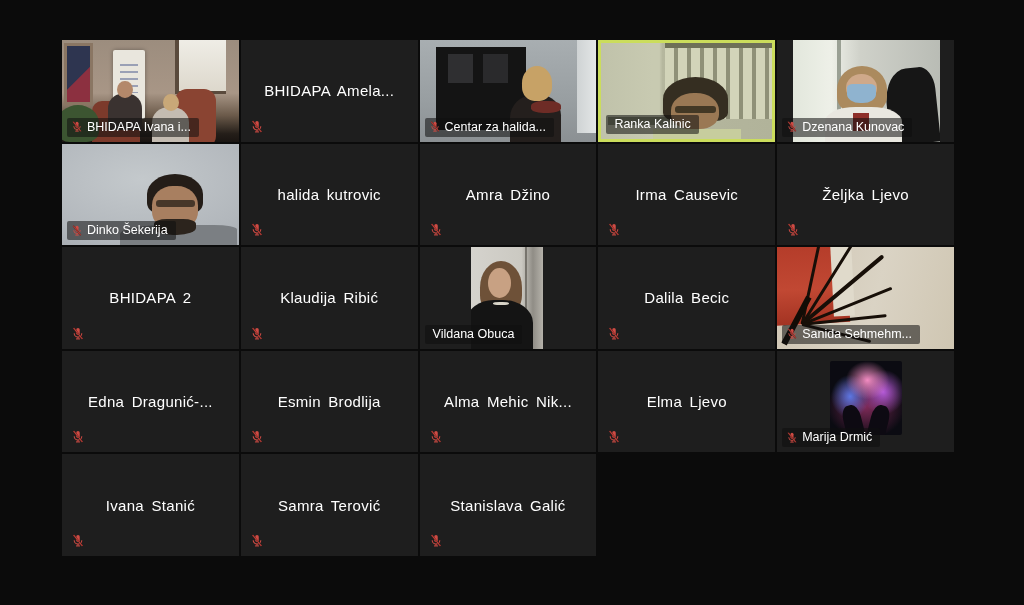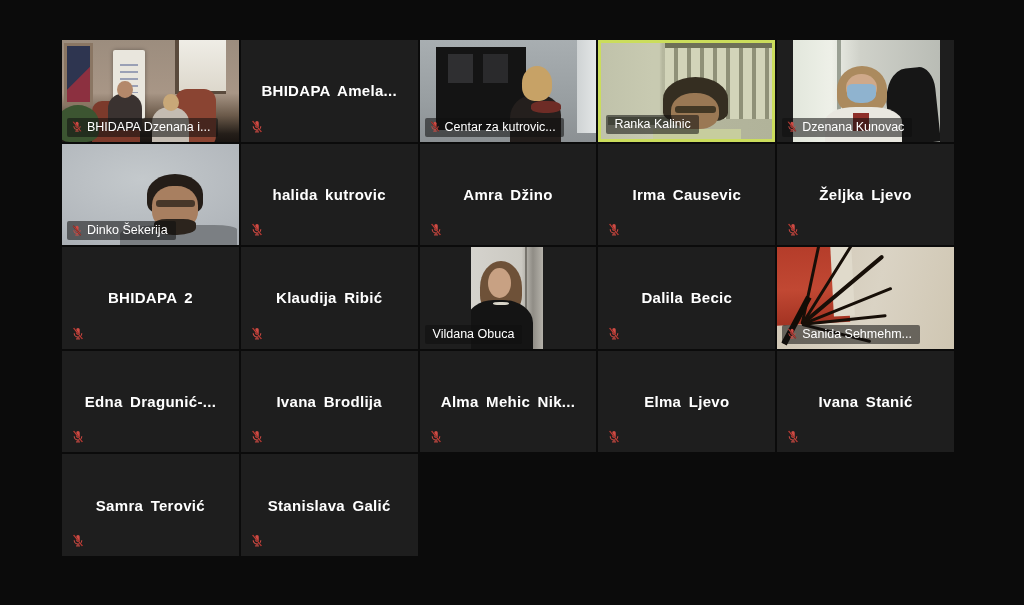--- a/index.html
+++ b/index.html
@@ -12,21 +12,21 @@
     position:absolute;left:62px;top:40px;width:892px;height:516px;
     display:grid;grid-template-columns:repeat(5,1fr);grid-template-rows:repeat(5,1fr);gap:2px;
   }
   .tile{
     position:relative;background:var(--tile,#1e1e1e);overflow:hidden;box-sizing:border-box;
   }
   .tile.active{border:3px solid var(--accent,#cbdd5c);}
   
   .center-name{
     position:absolute;inset:0;display:flex;align-items:center;justify-content:center;
-    color:var(--nametext,#fff);font-weight:bold;font-size:15px;letter-spacing:.3px;
+    color:var(--nametext,#fff);font-weight:normal;font-size:15px;letter-spacing:.3px;
     text-align:center;padding:0 8px;word-spacing:3px;
   }
   
   .mic{color:var(--mutedred,#cf4b44);display:block;}
   .mic.corner{position:absolute;left:9px;bottom:8px;width:14px;height:15px;}
   
   .chip{
     position:absolute;left:5px;bottom:5px;display:inline-flex;align-items:center;gap:4px;
     background:rgba(15,15,15,.55);color:var(--nametext,#fff);font-size:12.5px;
     padding:2px 8px 3px 4px;border-radius:2px;white-space:nowrap;max-width:93%;overflow:hidden;
@@ -149,21 +149,21 @@
       <div class="p1-body"></div>
       <div class="p1-head"></div>
       <div class="p2-body"></div>
       <div class="p2-head"></div>
       <div class="plant"></div>
     </div>
     <div class="chip">
       <svg class="mic">
           <use href="#micmute"></use>
         </svg>
-      <span>BHIDAPA Dzenana i...</span>
+      <span>BHIDAPA Ivana i...</span>
     </div>
   </div>
 
   <div class="tile">
     <div class="center-name">BHIDAPA Amela...</div>
     <svg class="mic corner">
         <use href="#micmute"></use>
       </svg>
   </div>
 
@@ -174,21 +174,21 @@
       <div class="cab-panel2"></div>
       <div class="winr"></div>
       <div class="body"></div>
       <div class="arm"></div>
       <div class="head"></div>
     </div>
     <div class="chip">
       <svg class="mic">
           <use href="#micmute"></use>
         </svg>
-      <span>Centar za kutrovic...</span>
+      <span>Centar za halida...</span>
     </div>
   </div>
 
   <div class="tile active">
     <div class="video s-ranka">
       <div class="blinds"></div>
       <div class="rail"></div>
       <div class="radiator"></div>
       <div class="hair"></div>
       <div class="face"></div>
@@ -319,40 +319,52 @@
   </div>
 
   <div class="tile">
     <div class="center-name">Edna Dragunić-...</div>
     <svg class="mic corner">
         <use href="#micmute"></use>
       </svg>
   </div>
 
   <div class="tile">
-    <div class="center-name">Ivana Brodlija</div>
+    <div class="center-name">Esmin Brodlija</div>
     <svg class="mic corner">
         <use href="#micmute"></use>
       </svg>
   </div>
 
   <div class="tile">
     <div class="center-name">Alma Mehic Nik...</div>
     <svg class="mic corner">
         <use href="#micmute"></use>
       </svg>
   </div>
 
   <div class="tile">
     <div class="center-name">Elma Ljevo</div>
     <svg class="mic corner">
         <use href="#micmute"></use>
       </svg>
   </div>
 
+  <div class="tile">
+    <div class="avatar">
+      <div class="hand1"></div>
+      <div class="hand2"></div>
+    </div>
+    <div class="chip">
+      <svg class="mic">
+          <use href="#micmute"></use>
+        </svg>
+      <span>Marija Drmić</span>
+    </div>
+  </div>
 
   <div class="tile">
     <div class="center-name">Ivana Stanić</div>
     <svg class="mic corner">
         <use href="#micmute"></use>
       </svg>
   </div>
 
   <div class="tile">
     <div class="center-name">Samra Terović</div>

